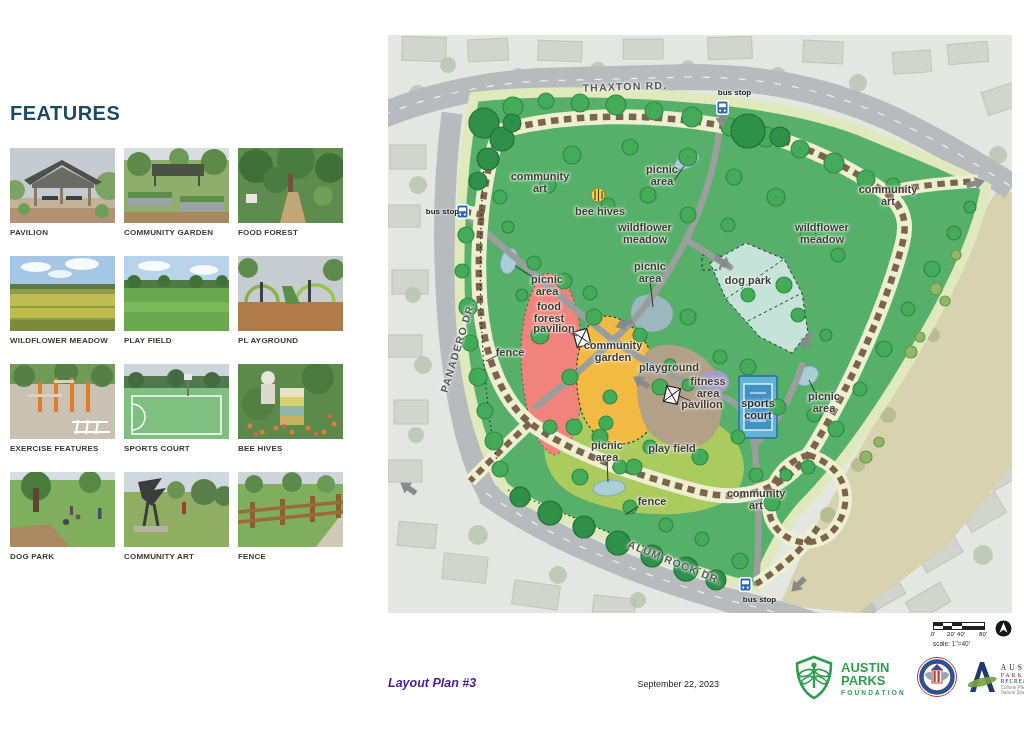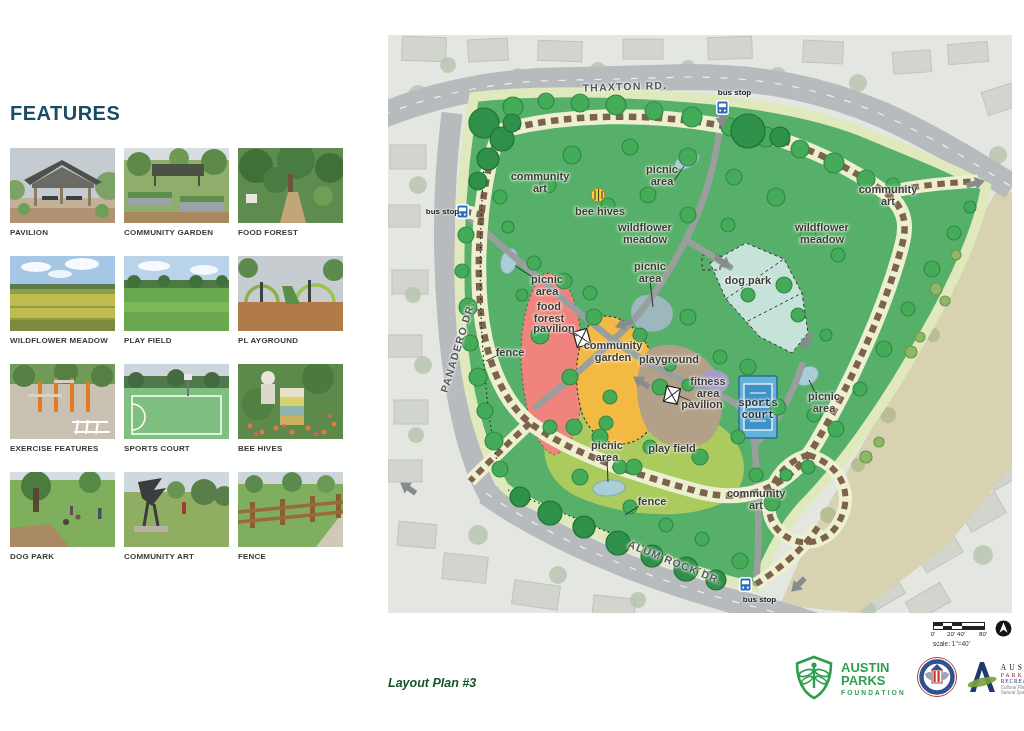--- a/index.html
+++ b/index.html
@@ -26,21 +26,21 @@
   .mlabel.street{font-size:10.5px;font-weight:700;color:#54565a;letter-spacing:1.2px;white-space:nowrap;}
   .mlabel.white{color:#26323a;}
   .busstop{position:absolute;width:13px;height:15px;}
   .buslabel{position:absolute;font-size:8px;font-weight:700;color:#222;white-space:nowrap;
     text-shadow:0 0 2px #fff,0 0 3px #fff;padding-left:25px;}
 
   
   .tb-title{position:absolute;left:388px;top:654px;font-size:17.5px;font-weight:800;color:#333;
     letter-spacing:.2px;white-space:nowrap;}
   .tb-sub{position:absolute;left:388px;top:676px;font-size:12.5px;font-weight:700;font-style:italic;
-    color:#14532d;white-space:nowrap;}
+    color:#4c1d95;white-space:nowrap;}
   .tb-date{position:absolute;left:388px;top:679px;width:331px;text-align:right;font-size:9px;color:#222;}
 
   
   .scalebar{position:absolute;left:933px;top:620px;width:80px;height:32px;}
   .sb-bar{position:absolute;left:0;top:2px;width:50px;height:6px;border:1px solid #222;display:flex;flex-wrap:wrap;}
   .sb-bar div{height:3px;}
   .sb-tick{position:absolute;top:11px;font-size:6px;color:#222;transform:translateX(-50%);}
   .sb-note{position:absolute;left:0;top:20px;font-size:6.5px;color:#333;}
   .north{position:absolute;left:62px;top:0px;}
 
@@ -575,25 +575,25 @@
       <div class="mlabel" style="left: 360px; top: 245px; transform: translate(-50%, -50%) rotate(0deg);">dog park</div>
       <div class="mlabel" style="left: 262px; top: 237px; transform: translate(-50%, -50%) rotate(0deg);">picnic
 area</div>
       <div class="mlabel" style="left: 159px; top: 250px; transform: translate(-50%, -50%) rotate(0deg);">picnic
 area</div>
       <div class="mlabel" style="left: 161px; top: 277px; transform: translate(-50%, -50%) rotate(0deg);">food
 forest</div>
       <div class="mlabel" style="left: 166px; top: 293px; transform: translate(-50%, -50%) rotate(0deg);">pavilion</div>
       <div class="mlabel" style="left: 225px; top: 316px; transform: translate(-50%, -50%) rotate(0deg);">community
 garden</div>
-      <div class="mlabel" style="left: 281px; top: 324px; transform: translate(-50%, -50%) rotate(0deg); text-align: right;">playground</div>
+      <div class="mlabel" style="left: 281px; top: 332px; transform: translate(-50%, -50%) rotate(0deg); text-align: right;">playground</div>
       <div class="mlabel" style="left: 320px; top: 352px; transform: translate(-50%, -50%) rotate(0deg);">fitness
 area</div>
       <div class="mlabel" style="left: 314px; top: 369px; transform: translate(-50%, -50%) rotate(0deg);">pavilion</div>
-      <div class="mlabel white" style="left: 370px; top: 374px; transform: translate(-50%, -50%) rotate(0deg); font-family: Liberation Mono, monospace;">sports
+      <div class="mlabel white" style="left: 370px; top: 374px; transform: translate(-50%, -50%) rotate(0deg);">sports
 court</div>
       <div class="mlabel" style="left: 436px; top: 367px; transform: translate(-50%, -50%) rotate(0deg);">picnic
 area</div>
       <div class="mlabel" style="left: 122px; top: 317px; transform: translate(-50%, -50%) rotate(0deg);">fence</div>
       <div class="mlabel" style="left: 219px; top: 416px; transform: translate(-50%, -50%) rotate(0deg);">picnic
 area</div>
       <div class="mlabel" style="left: 284px; top: 413px; transform: translate(-50%, -50%) rotate(0deg);">play field</div>
       <div class="mlabel" style="left: 264px; top: 466px; transform: translate(-50%, -50%) rotate(0deg);">fence</div>
       <div class="mlabel" style="left: 368px; top: 464px; transform: translate(-50%, -50%) rotate(0deg);">community
 art</div>
@@ -614,20 +614,21 @@
       <div class="busstop" style="left: 350.5px; top: 541.5px;"><svg width="13" height="15" viewBox="0 0 13 15">
           <rect x="0.75" y="0.75" width="11.5" height="13.5" rx="2" fill="#2b6cb8" stroke="#fff" stroke-width="1.5"></rect>
           <rect x="3" y="3.4" width="7" height="3.8" rx="0.5" fill="#fff"></rect>
           <circle cx="4.2" cy="10.6" r="1.1" fill="#fff"></circle>
           <circle cx="8.8" cy="10.6" r="1.1" fill="#fff"></circle>
         </svg></div>
       <div class="buslabel" style="left: 359px; top: 564px; transform: translate(-50%, -50%);">bus stop</div>
     </div>
 
   <div class="tb-sub">Layout Plan #3</div>
+  <div class="tb-date">September 22, 2023</div>
 
   <div class="scalebar">
     <div class="sb-bar" id="sb-bar">
         <div style="width: 9px; background: rgb(34, 34, 34);"></div>
         <div style="width: 9px; background: rgb(255, 255, 255);"></div>
         <div style="width: 10px; background: rgb(34, 34, 34);"></div>
         <div style="width: 22px; background: rgb(255, 255, 255);"></div>
         <div style="width: 9px; background: rgb(255, 255, 255);"></div>
         <div style="width: 9px; background: rgb(34, 34, 34);"></div>
         <div style="width: 10px; background: rgb(255, 255, 255);"></div>

